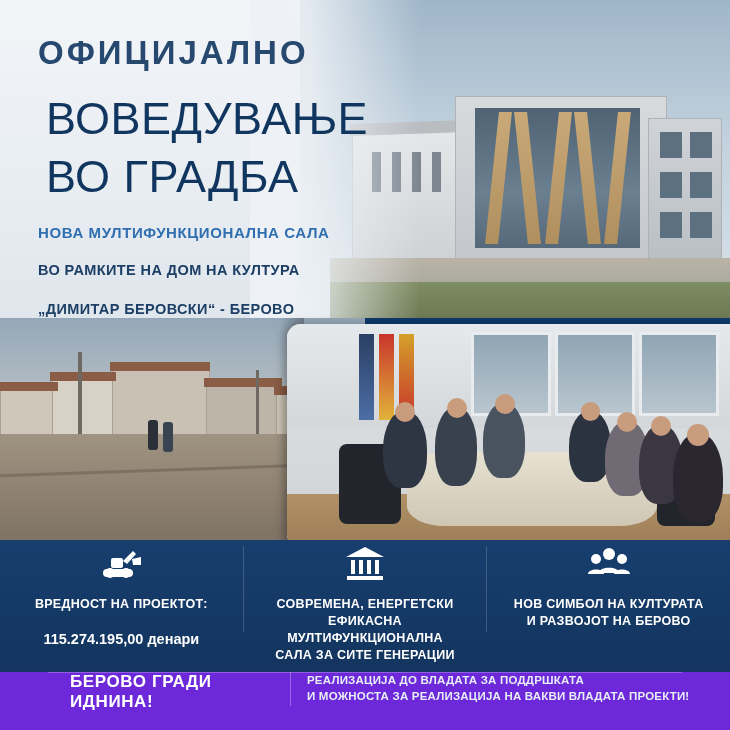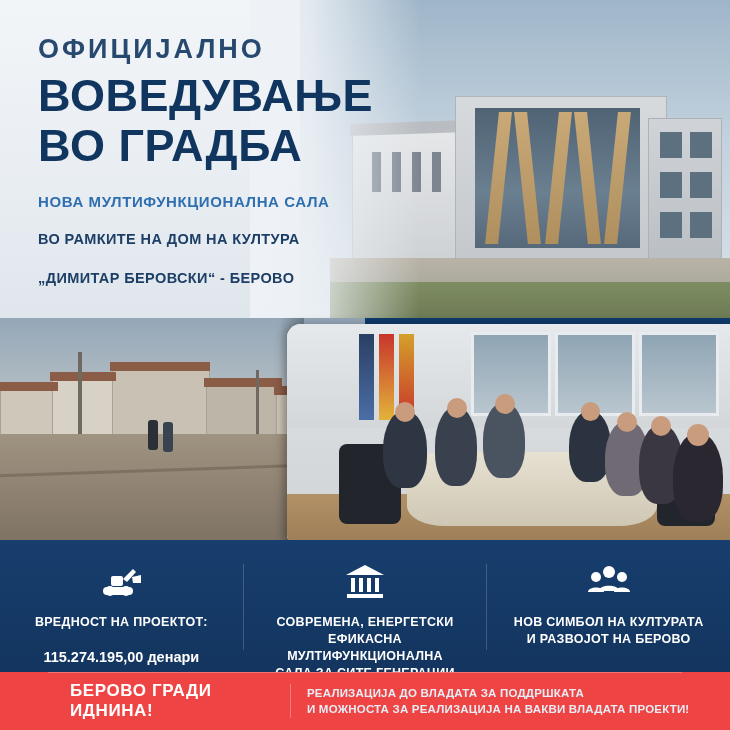--- a/index.html
+++ b/index.html
@@ -73,24 +73,24 @@
     position:absolute;left:330px;top:282px;width:400px;height:36px;
     background:linear-gradient(180deg,#7f8d63 0%,#6d7a54 100%);
   }
   .fade-left{
     position:absolute;left:250px;top:0;width:170px;height:318px;
     background:linear-gradient(90deg,#eef2f6 0%,rgba(238,242,246,0.85) 35%,rgba(238,242,246,0) 100%);
   }
 
   .hero-text{position:absolute;left:38px;top:34px;width:330px;}
   .kicker{
-    font-size:27px;font-weight:bold;letter-spacing:3px;color:#27496f;margin:0 0 6px 0;
+    font-size:33px;font-weight:bold;letter-spacing:3px;color:#27496f;margin:0 0 22px 0;
   }
   .headline{
-    font-size:45px;line-height:50px;font-weight:bold;color:#10365f;letter-spacing:0.5px;margin:0;
+    font-size:45px;line-height:50px;font-weight:normal;color:#10365f;letter-spacing:0.5px;margin:8px;
   }
   .sub1{
     margin-top:22px;font-size:15px;font-weight:bold;color:#2f6fb0;letter-spacing:0.6px;
   }
   .sub2{
     margin-top:19px;font-size:14.5px;font-weight:bold;color:#1d3f66;letter-spacing:0.4px;line-height:20px;
   }
 
   
   .photos{
@@ -161,34 +161,34 @@
   .photo-divider{
     position:absolute;left:280px;top:0;width:24px;height:230px;
     background:linear-gradient(90deg,rgba(0,0,0,0) 0%,rgba(0,0,0,0.25) 100%);
   }
 
   
   .infobar{
     position:absolute;left:0;top:540px;width:730px;height:132px;
     background:linear-gradient(180deg,#173e6e 0%,#13355f 100%);
   }
-  .cols{display:flex;height:100%;align-items:flex-start;padding-top:18px;box-sizing:border-box;}
+  .cols{display:flex;height:100%;align-items:flex-start;box-sizing:border-box;}
   .col{flex:1;text-align:center;color:#ffffff;padding:0 10px;box-sizing:border-box;}
   .col .ico{
     width:46px;height:46px;margin:0 auto 10px auto;display:flex;align-items:center;justify-content:center;
     color:#ffffff;
   }
   .col .ctext{font-size:12.5px;font-weight:bold;line-height:17px;letter-spacing:0.3px;}
   .col .cval{font-size:14.5px;font-weight:bold;line-height:19px;margin-top:17px;}
   .sep{width:1px;height:86px;background:rgba(255,255,255,0.18);margin-top:6px;}
 
   
   .footer{
     position:absolute;left:0;top:672px;width:730px;height:58px;
-    background:#ef4444;display:flex;align-items:center;
+    background:#6d28d9;display:flex;
   }
   .footer-line{
     position:absolute;left:48px;top:0;width:634px;height:1px;background:rgba(255,255,255,0.25);
   }
   .slogan{
     color:#ffffff;font-size:17px;font-weight:bold;letter-spacing:0.6px;
     padding-left:70px;width:290px;box-sizing:border-box;
   }
   .thanks{
     color:#e6edf5;font-size:11.5px;line-height:16px;font-weight:bold;letter-spacing:0.2px;

